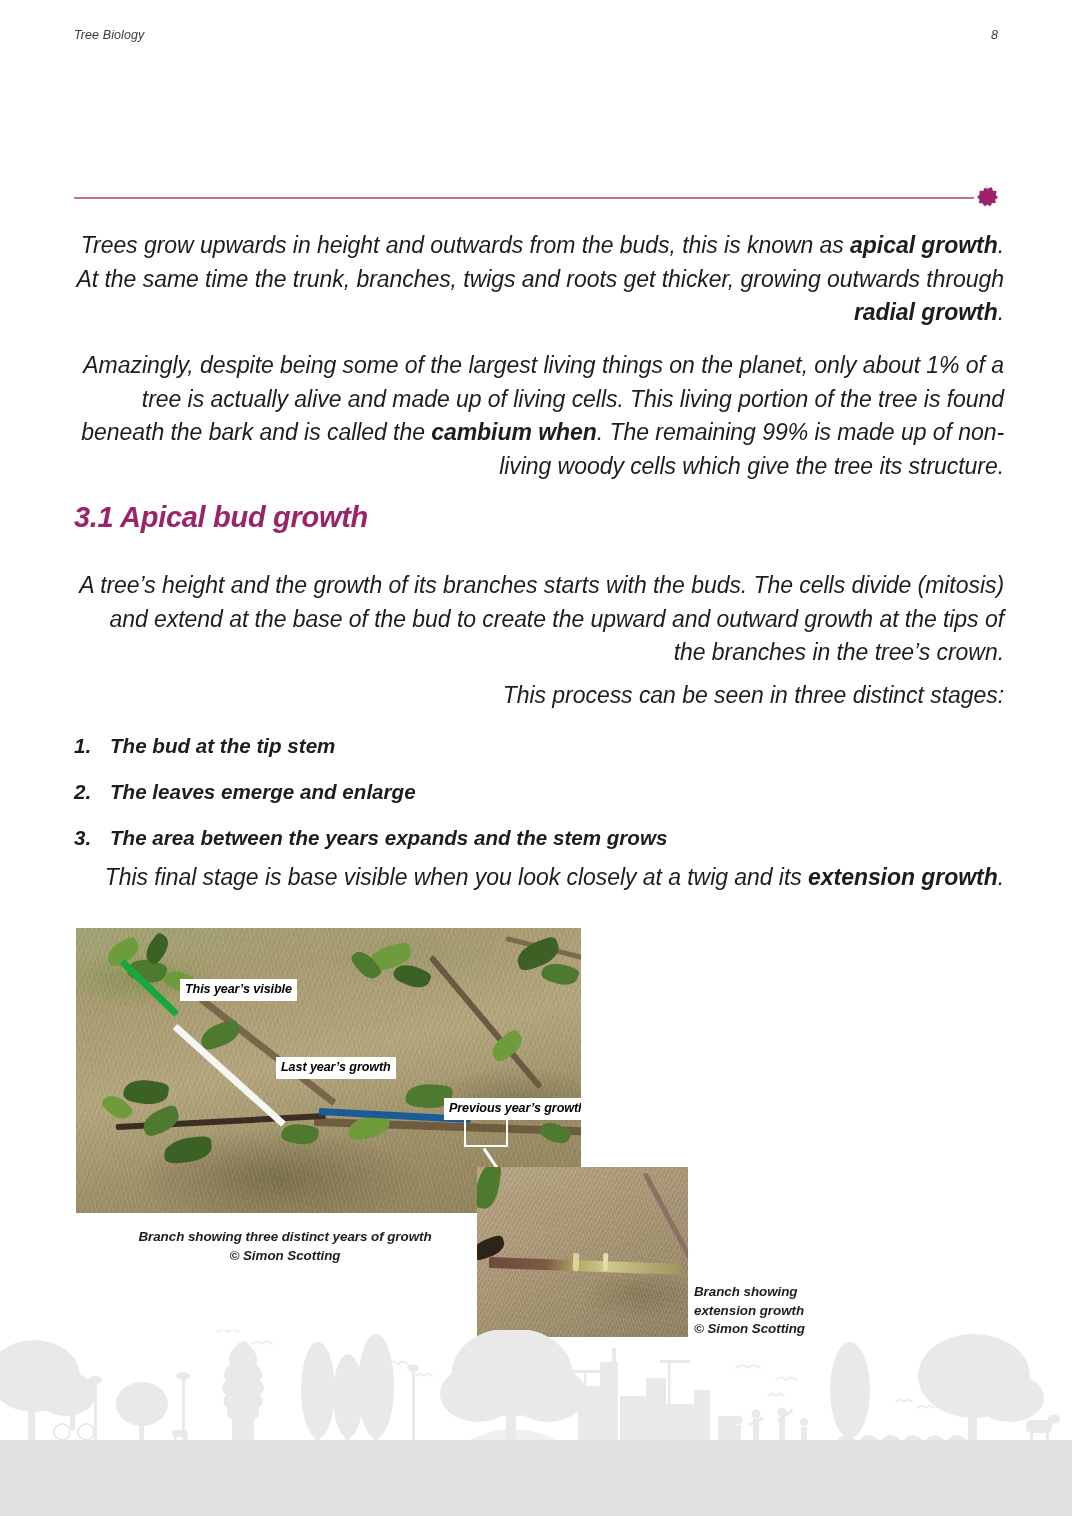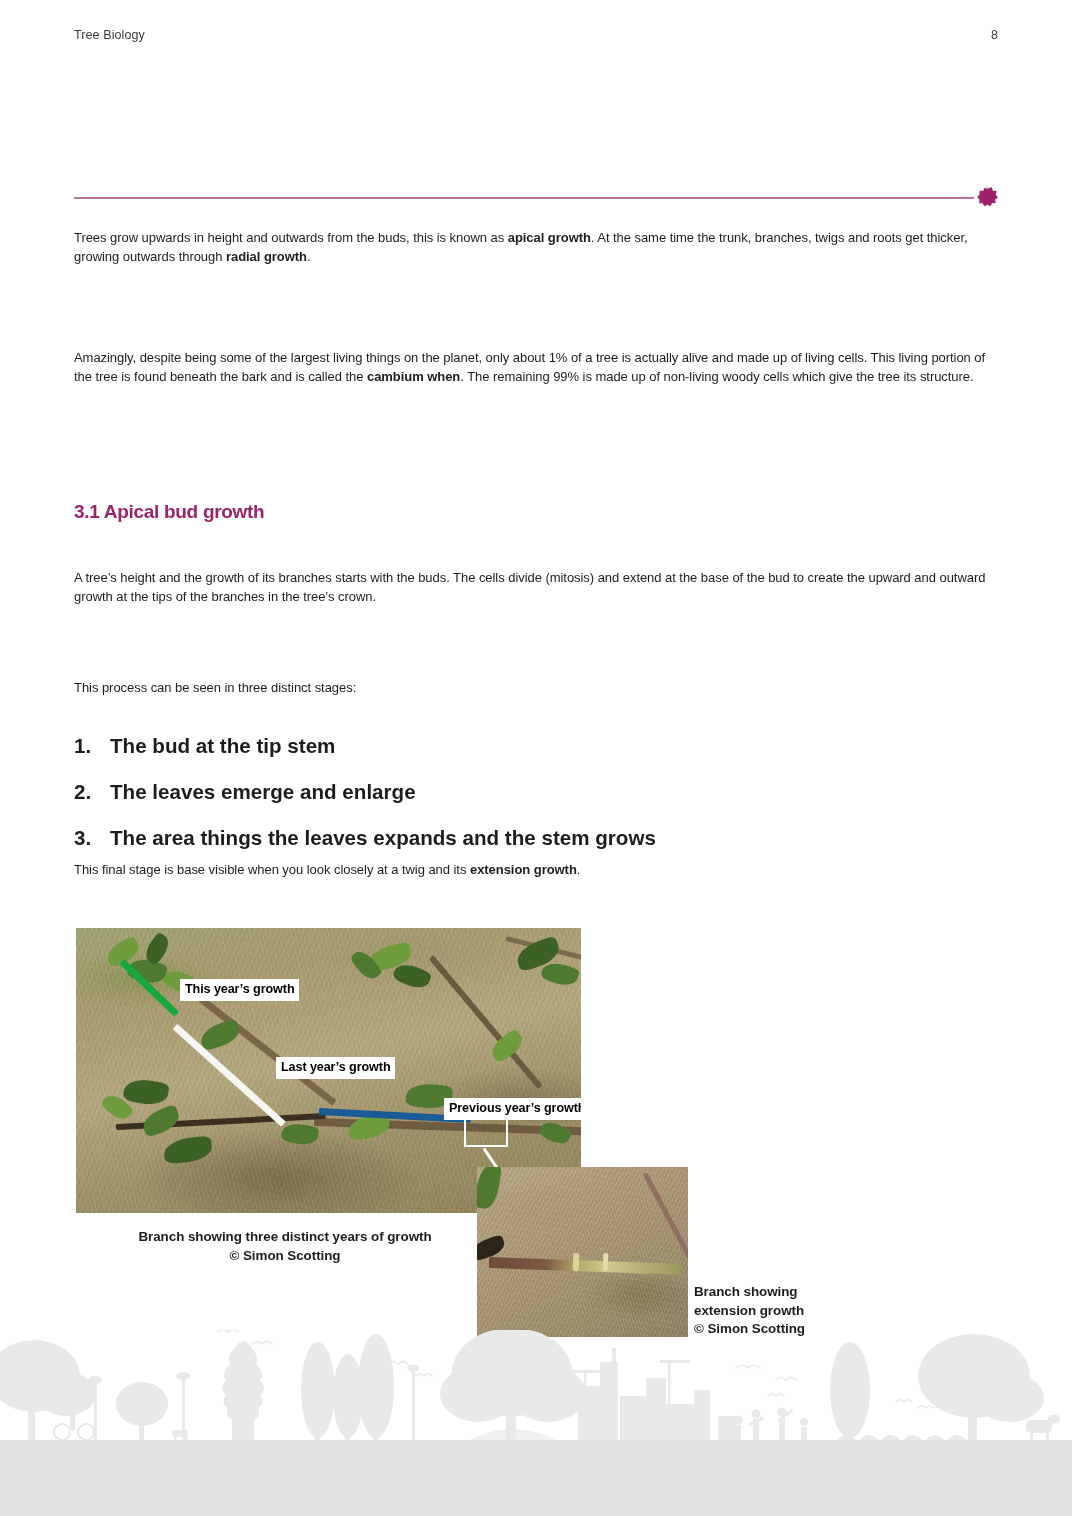--- a/index.html
+++ b/index.html
@@ -8,20 +8,21 @@
     height: 1516px;
     background: #ffffff;
     font-family: "Liberation Sans", sans-serif;
     overflow: hidden;
   }
   .page {
     position: relative;
     width: 931px;
     height: 1516px;
     background: #ffffff;
+    font-style: italic;
   }
 
   
   .running-head {
     position: absolute;
     left: 74px; top: 28px;
     width: 924px;
     display: flex;
     justify-content: space-between;
     align-items: baseline;
@@ -61,39 +62,40 @@
     position: absolute;
     right: 0; top: -9px;
     width: 28px; height: 28px;
   }
 
   
   .para {
     position: absolute;
     left: 74px;
     width: 930px;
-    font-size: 13px;
+    font-size: 23px;
     line-height: 1.46;
     color: #1d1d1b;
     letter-spacing: -0.05px;
+    text-align: right;
   }
   .para b { font-weight: bold; }
   #para1 { top: 229px; }
   #para2 { top: 349px; }
   #para3 { top: 569px; }
   #para4 { top: 679px; }
   #para5 { top: 861px; }
 
   
   .section-heading {
     position: absolute;
     left: 74px; top: 501px;
     color: #9c2369;
     font-weight: bold;
-    font-size: 19px;
+    font-size: 29px;
     letter-spacing: -0.3px;
   }
 
   
   .numlist {
     position: absolute;
     left: 74px; top: 731px;
     width: 900px;
   }
   .numlist .li {
@@ -261,21 +263,21 @@
     <li class="li">
       <span class="num">1.</span>
       <span>The bud at the tip stem</span>
     </li>
     <li class="li">
       <span class="num">2.</span>
       <span>The leaves emerge and enlarge</span>
     </li>
     <li class="li">
       <span class="num">3.</span>
-      <span>The area things the leaves expands and the stem grows</span>
+      <span>The area between the years expands and the stem grows</span>
     </li>
   </ol>
 
   <p class="para" id="para5"><span>This final stage is base visible when you look closely at a twig and its </span><b>extension growth</b><span>.</span></p>
 
   <figure class="fig-main">
     <div class="photo-bg"></div>
     <div class="grass-tex"></div>
 
     <div class="branch" style="left:118px; top:62px; width:178px; height:7px; transform:rotate(38deg); background:#7a6649;"></div>
@@ -301,21 +303,21 @@
     <div class="leafblob dk" style="left:440px; top:14px; width:44px; height:24px; transform:rotate(-20deg);"></div>
     <div class="leafblob" style="left:466px; top:36px; width:36px; height:20px; transform:rotate(18deg);"></div>
     <div class="leafblob lt" style="left:414px; top:108px; width:34px; height:20px; transform:rotate(-34deg);"></div>
     <div class="leafblob" style="left:464px; top:196px; width:30px; height:18px; transform:rotate(30deg);"></div>
     <div class="leafblob dk" style="left:88px; top:210px; width:48px; height:24px; transform:rotate(-6deg);"></div>
 
     <div class="measure m-green" style="left:46px; top:30px; width:76px; height:7px; transform:rotate(44deg);"></div>
     <div class="measure m-white" style="left:99px; top:95px; width:146px; height:7px; transform:rotate(42deg);"></div>
     <div class="measure m-blue" style="left:243px; top:180px; width:152px; height:7px; transform:rotate(3deg);"></div>
 
-    <div class="photo-label" style="left:104px; top:51px;">This year’s growth</div>
+    <div class="photo-label" style="left:104px; top:51px;">This year’s visible</div>
     <div class="photo-label" style="left:200px; top:129px;">Last year’s growth</div>
     <div class="photo-label" style="left:368px; top:170px;">Previous year’s growth</div>
 
     <div class="callout-box" style="left:388px; top:190px; width:44px; height:29px;"></div>
     <div class="callout-leader" style="left:408px; top:219px; width:74px; height:2.6px; transform:rotate(56deg);"></div>
   </figure>
 
   <div class="caption" id="caption-main">
     <div>Branch showing three distinct years of growth</div>
     <div>© Simon Scotting</div>

